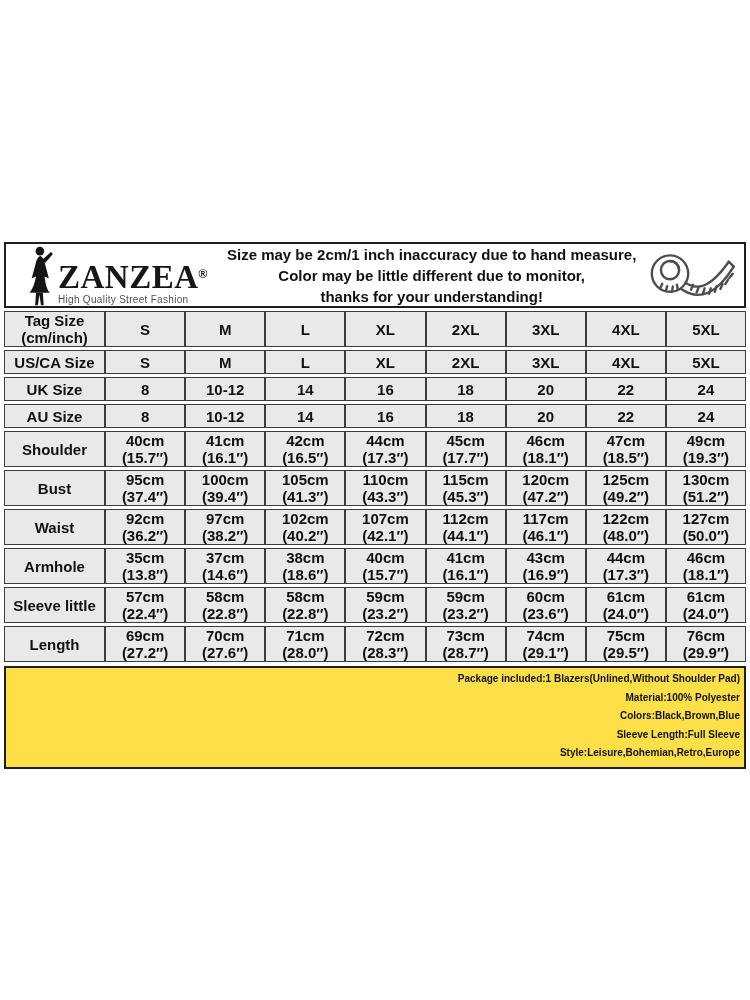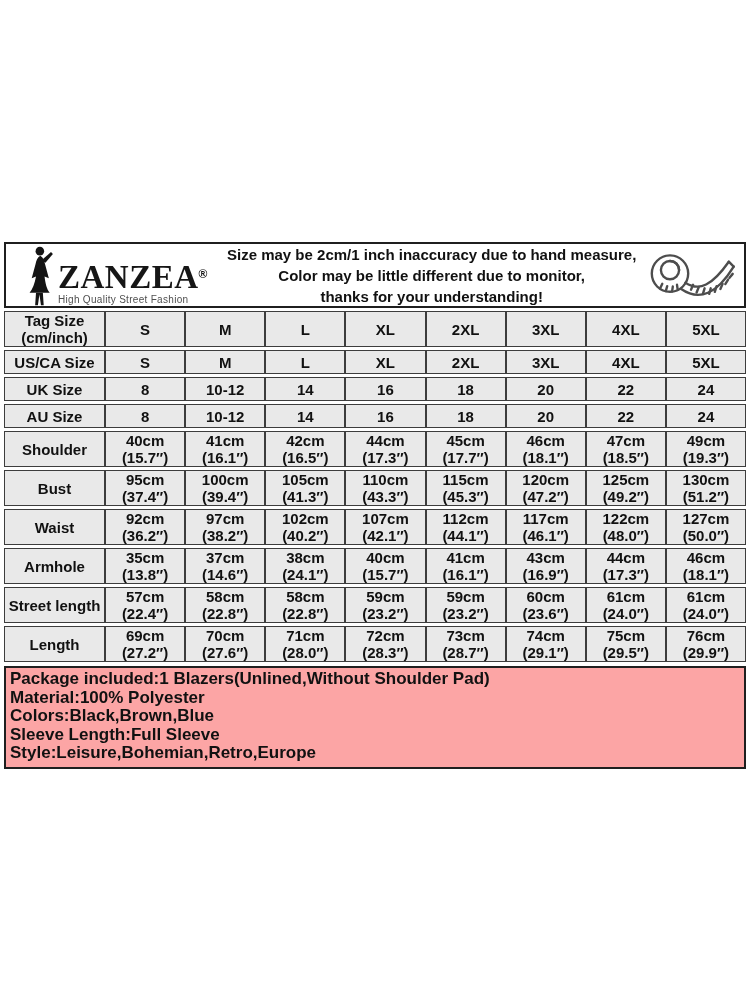--- a/index.html
+++ b/index.html
@@ -31,22 +31,22 @@
     border:1px solid #3d3d3d; background:#e9e9e9; text-align:center; vertical-align:middle;
     font-weight:bold; font-size:15px; padding:0 2px; overflow:hidden;
   }
   td.label-cell { font-size:15px; }
   tr.row-short td { height:24px; }
   tr.row-tall td { height:35px; }
   table.size-table td div { line-height:17px; }
 
   
   .notes-box {
-    border:2px solid #1f1f1f; background:#fca5a5; margin-top:1px;
-    padding:2px 4px 4px; font-weight:bold; font-size:17px; line-height:18.6px;
+    border:2px solid #1f1f1f; background:#fde047; margin-top:1px;
+    padding:2px 4px 4px; font-weight:bold; font-size:10px; line-height:18.6px;text-align:right;
   }
 </style>
 </head>
 <body>
 
 <div class="canvas">
   <div class="sheet">
 
     <div class="header-box">
       <div class="logo-block">
@@ -340,21 +340,21 @@
             <td>
               <div>35cm</div>
               <div>(13.8″)</div>
             </td>
             <td>
               <div>37cm</div>
               <div>(14.6″)</div>
             </td>
             <td>
               <div>38cm</div>
-              <div>(24.1″)</div>
+              <div>(18.6″)</div>
             </td>
             <td>
               <div>40cm</div>
               <div>(15.7″)</div>
             </td>
             <td>
               <div>41cm</div>
               <div>(16.1″)</div>
             </td>
             <td>
@@ -365,21 +365,21 @@
               <div>44cm</div>
               <div>(17.3″)</div>
             </td>
             <td>
               <div>46cm</div>
               <div>(18.1″)</div>
             </td>
           </tr>
           <tr class="row-tall">
             <td class="label-cell">
-              <div>Street length</div>
+              <div>Sleeve little</div>
             </td>
             <td>
               <div>57cm</div>
               <div>(22.4″)</div>
             </td>
             <td>
               <div>58cm</div>
               <div>(22.8″)</div>
             </td>
             <td>

